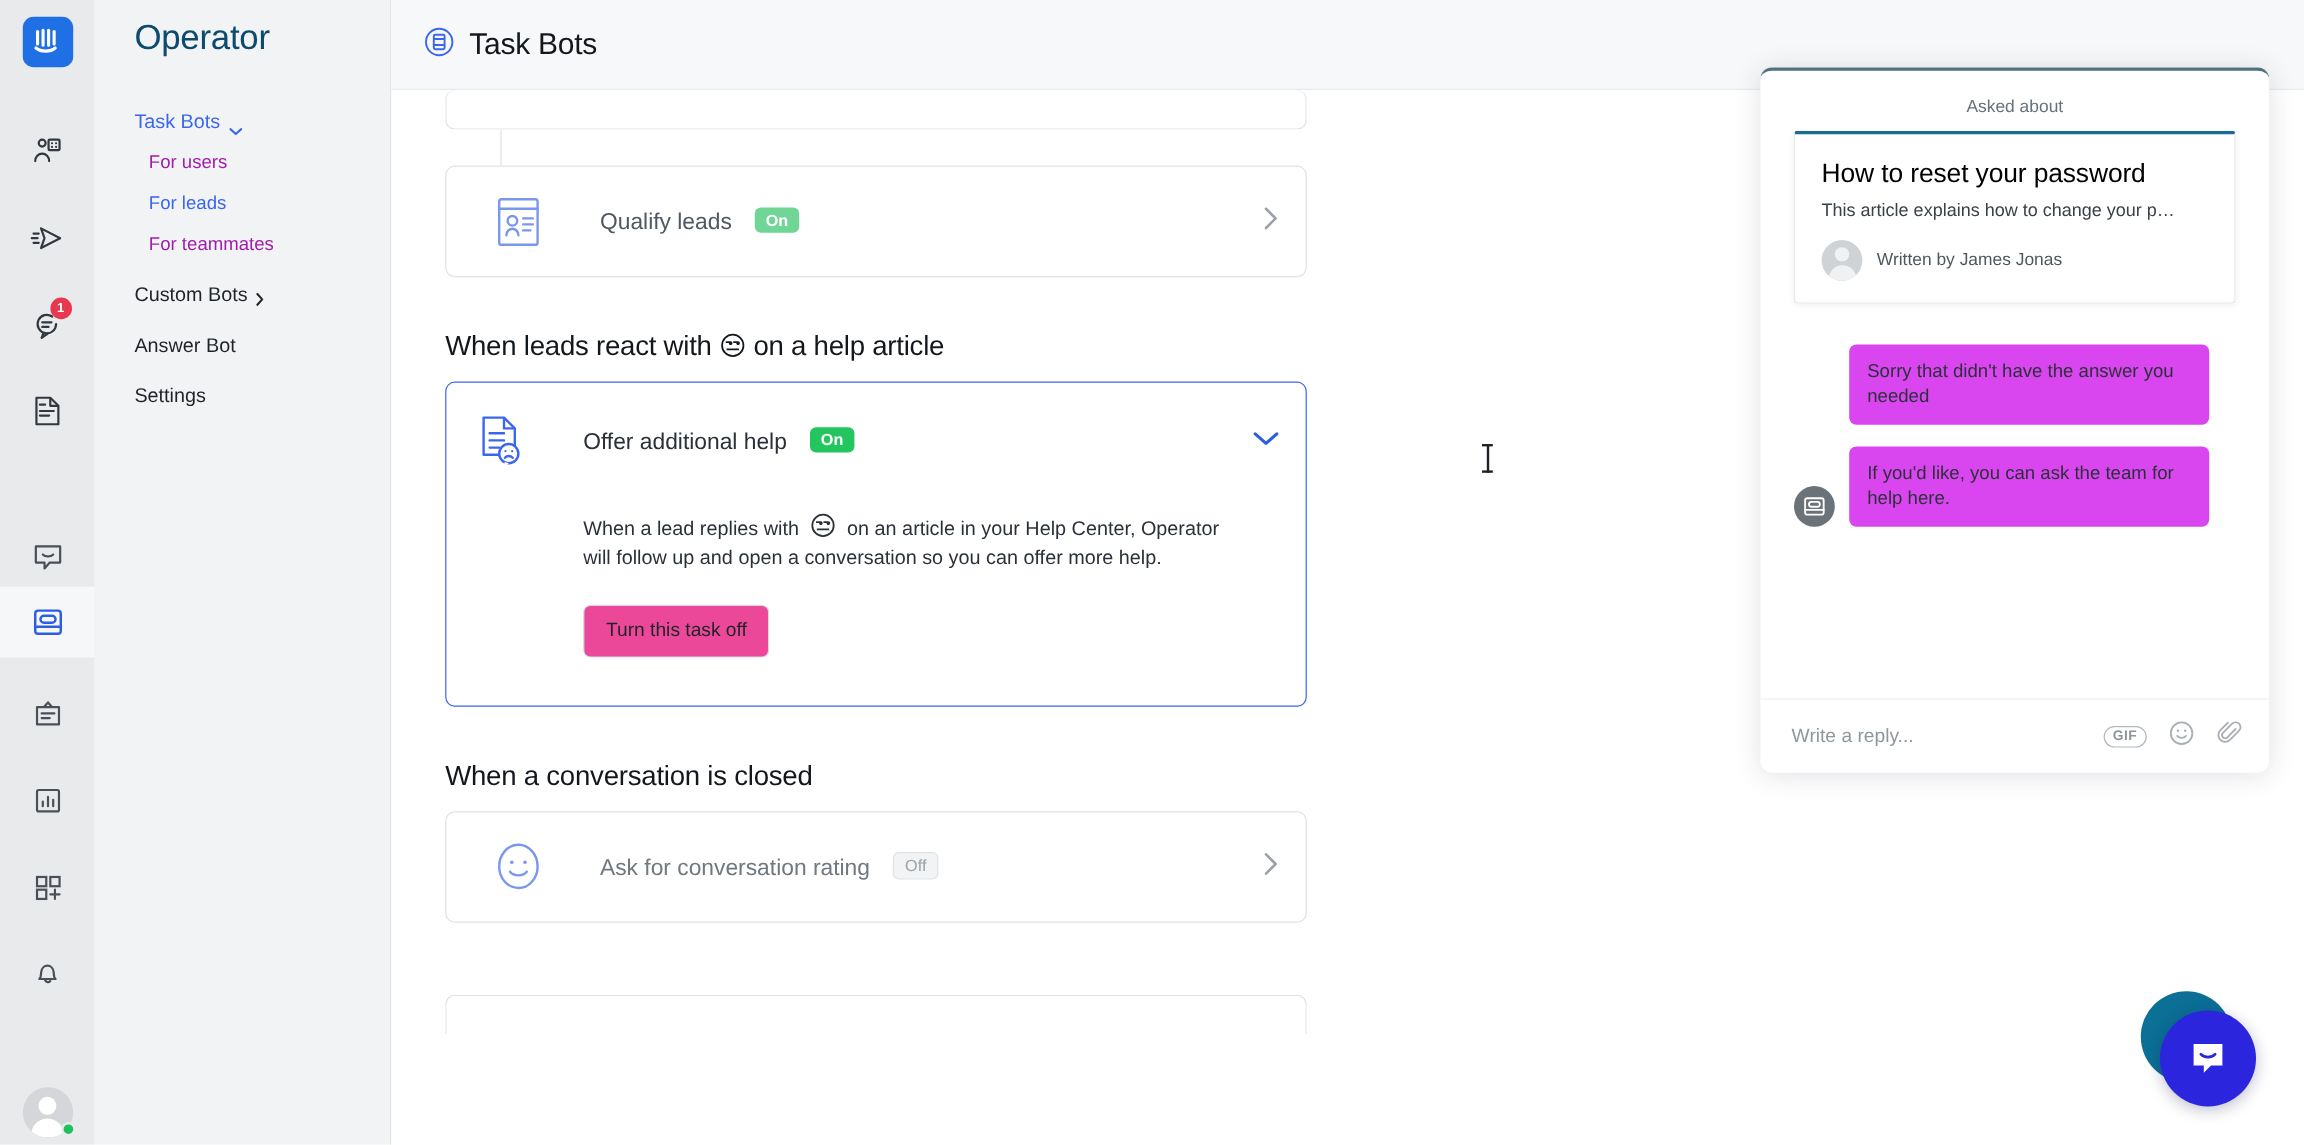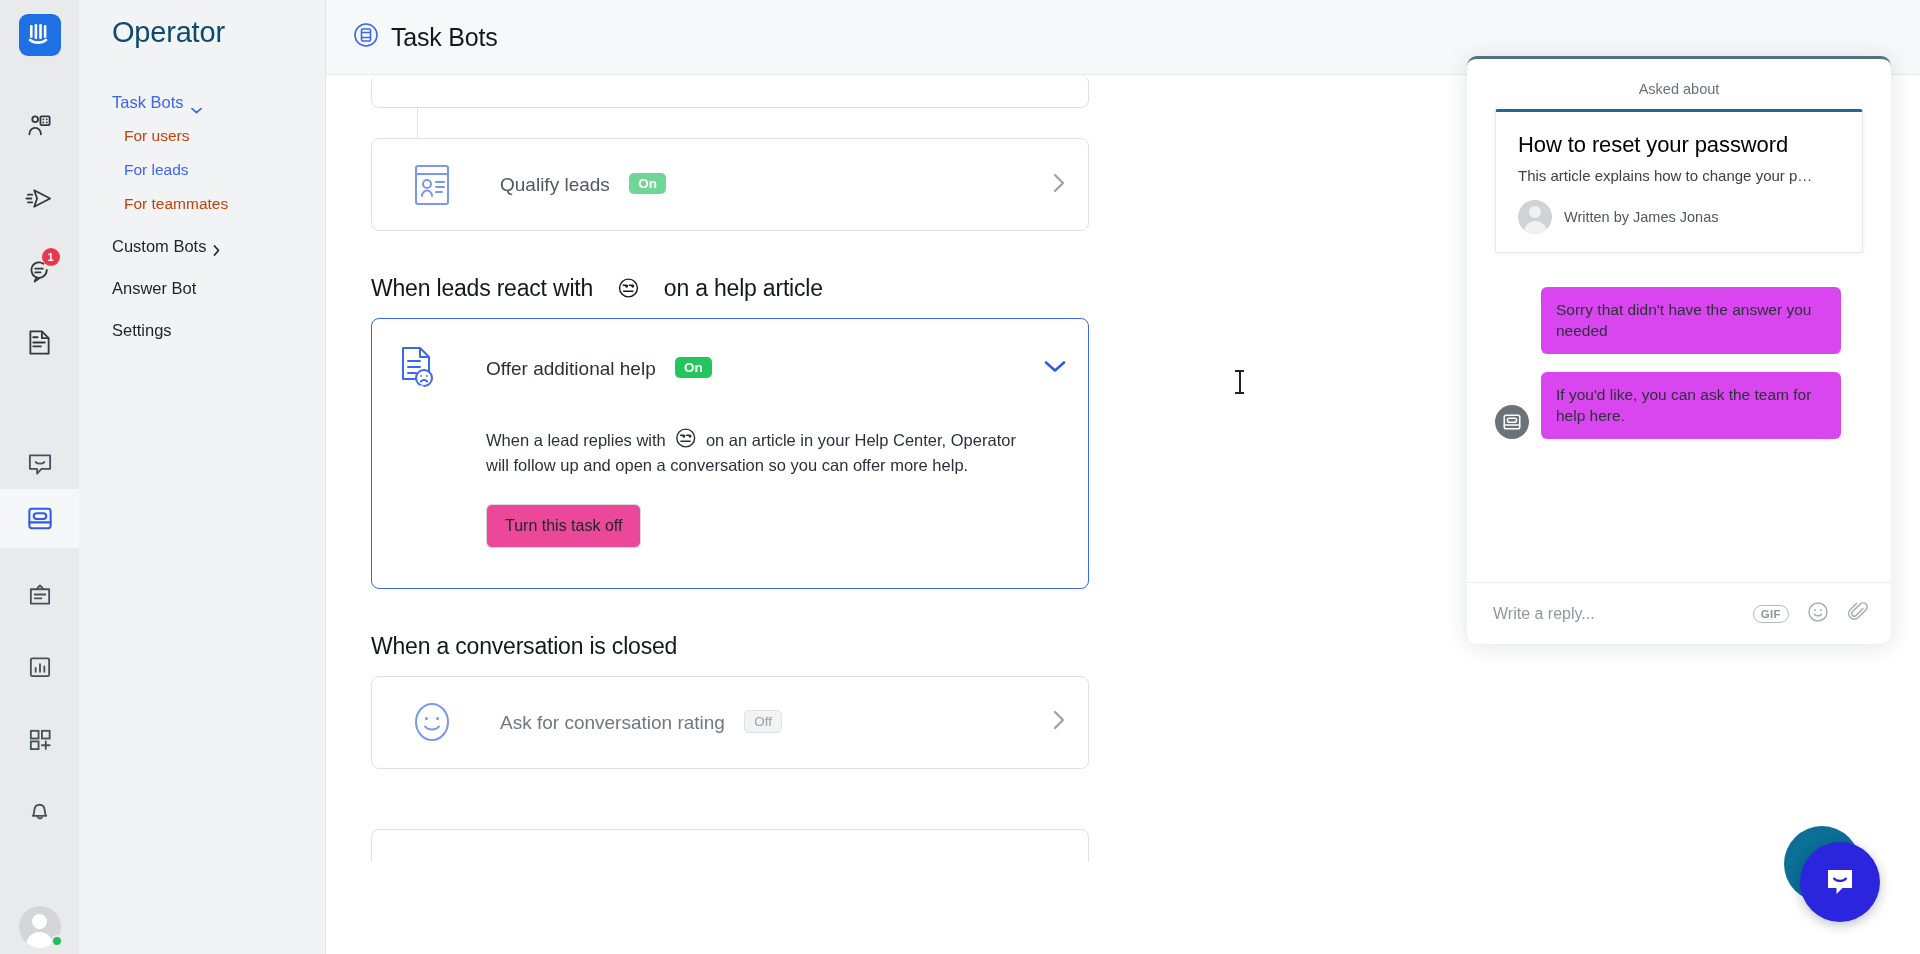--- a/index.html
+++ b/index.html
@@ -62,21 +62,21 @@
     padding: 16px 0 0 33px; letter-spacing: -0.2px;
   }
   .nav-list { margin-top: 37px; }
   .nav-group {
     display: flex; align-items: center; gap: 7px;
     padding: 7px 0 7px 33px; font-size: 16.5px; cursor: pointer;
   }
   .nav-group.active { color: #3b66f0; }
   .nav-group.plain { color: #1f2329; }
   .nav-sub {
-    padding: 8px 0 8px 45px; font-size: 15.5px; color: #c2410c; cursor: pointer;
+    padding: 8px 0 8px 45px; font-size: 15.5px; color: #a21caf; cursor: pointer;
   }
   .nav-sub.active { color: #3b66f0; }
   .chev-d { width: 11px; height: 7px; }
   .chev-r { width: 7px; height: 11px; }
 
   
   .main {
     flex: 1 1 auto; height: 954px; position: relative; background: #fff;
     border-left: 1px solid #e2e4e6; overflow: hidden;
   }
@@ -119,21 +119,21 @@
     border-radius: 5px; padding: 3px 9px; margin-left: 14px; display: inline-block;
     vertical-align: 3px;
   }
   .pill.off {
     background: #f2f3f4; color: #9aa1a9; border: 1px solid #dfe2e5; font-weight: normal;
   }
   .task-arrow { margin-left: auto; color: #9aa1a9; }
 
   .section-heading {
     font-size: 23px; color: #14181d; margin: 44px 0 16px 24px; letter-spacing: -0.2px;
-    display: flex; align-items: center; gap: 20px;
+    display: flex; align-items: center; gap: 2px;
   }
   .emoji { font-size: 22px; margin: 0 4px; }
 
   .expanded-card {
     width: 718px; margin-left: 24px; background: #fff;
     border: 1.5px solid #3b66f0; border-radius: 8px;
     padding: 26px 22px 40px 22px; position: relative;
   }
   .exp-head { display: flex; align-items: center; }
   .exp-title { font-size: 19px; color: #2b313a; margin-left: 44px; }

